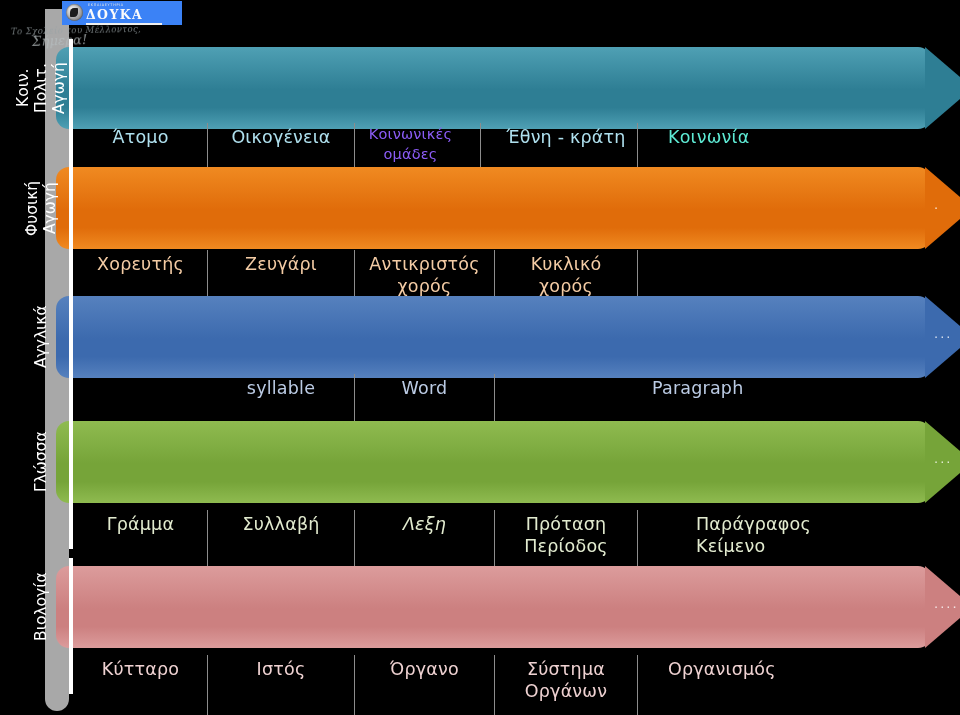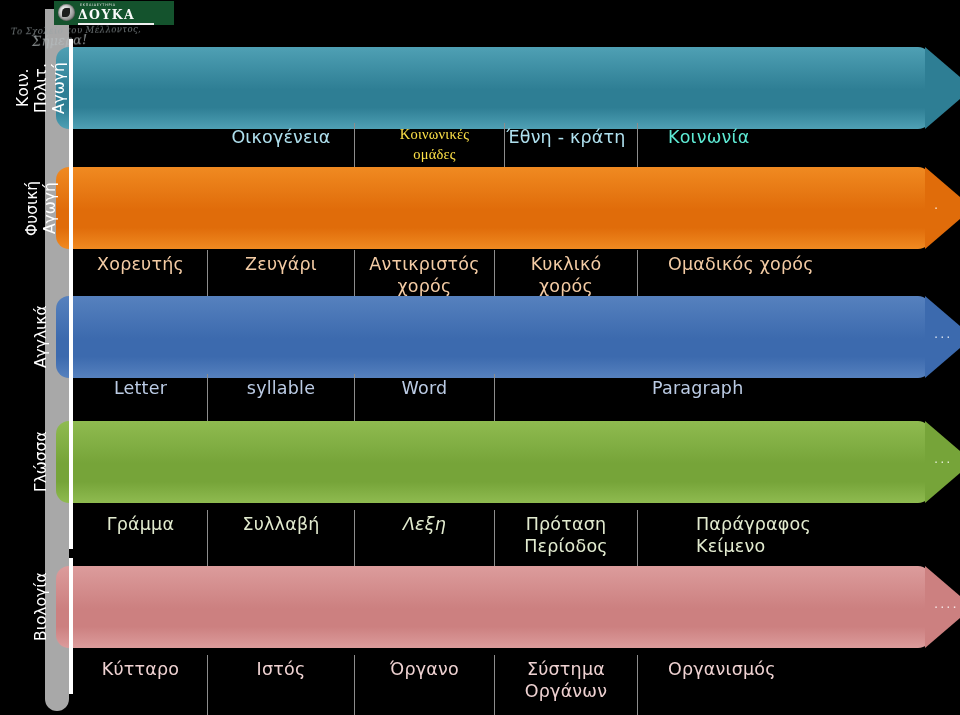--- a/index.html
+++ b/index.html
@@ -22,25 +22,25 @@
   
   .logo-wrap {
     position: absolute;
     left: 46px;
     top: 0px;
     width: 130px;
     height: 46px;
   }
   .logo-badge {
     position: absolute;
-    left: 8px;
+    left: 16px;
     top: 1px;
     width: 120px;
     height: 24px;
-    background: #14532d;
+    background: #3b82f6;
   }
   .logo-mark {
     position: absolute;
     left: 4px;
     top: 3px;
     width: 17px;
     height: 17px;
     border-radius: 50%;
     background: radial-gradient(circle at 32% 30%, #f2f2f2 0%, #b9b9b9 45%, #6d6d6d 100%);
     box-shadow: inset 0 0 2px #222;
@@ -226,22 +226,23 @@
       <div class="row">
         <div class="bar" style="top: 47px;">
           <div class="bar-body" style="background: linear-gradient(rgb(79, 160, 180) 0%, rgb(46, 126, 148) 52%, rgb(46, 126, 148) 74%, rgb(79, 160, 180) 100%);"></div>
           <div class="bar-head" style="border-left: 48px solid rgb(46, 126, 148);"></div>
           <div style="position: absolute; left: -56px; top: 0px; width: 82px; height: 82px; display: flex; align-items: center; justify-content: center; white-space: pre-line; text-align: center; line-height: 18px; font-size: 15.5px; color: rgb(255, 255, 255); writing-mode: vertical-rl; transform: rotate(180deg);">Κοιν.
 Πολιτ.
 Αγωγή</div>
         </div>
         <div class="rail-white" style="top: 39px; height: 136px;"></div>
         <div class="cells" style="top: 123px;">
+          <div class="cell sep" style="left: 0px; width: 134px; color: rgb(175, 224, 238);">Άτομο</div>
           <div class="cell sep" style="left: 134px; width: 147px; color: rgb(175, 224, 238);">Οικογένεια</div>
-          <div class="cell small sep" style="left: 291px; width: 140px; color: #fde047; font-family: Liberation Serif, serif;">Κοινωνικές
+          <div class="cell small sep" style="left: 267px; width: 140px; color: #8b5cf6;">Κοινωνικές
 ομάδες</div>
           <div class="cell sep" style="left: 421px; width: 143px; color: rgb(175, 224, 238);">Έθνη - κράτη</div>
           <div class="cell last" style="left: 564px; width: 296px; color: #5eead4;">Κοινωνία</div>
         </div>
       </div>
       <div class="row">
         <div class="bar" style="top: 167px;">
           <div class="bar-body" style="background: linear-gradient(rgb(240, 138, 33) 0%, rgb(224, 108, 10) 52%, rgb(224, 108, 10) 74%, rgb(240, 138, 33) 100%);"></div>
           <div class="bar-head" style="border-left: 48px solid rgb(224, 108, 10);"></div>
           <div class="bar-dots">·</div>
@@ -249,33 +250,31 @@
 Αγωγή</div>
         </div>
         <div class="rail-white" style="top: 159px; height: 136px;"></div>
         <div class="cells" style="top: 250px;">
           <div class="cell sep" style="left: 0px; width: 134px; color: rgb(243, 203, 164);">Χορευτής</div>
           <div class="cell sep" style="left: 134px; width: 147px; color: rgb(243, 203, 164);">Ζευγάρι</div>
           <div class="cell sep" style="left: 281px; width: 140px; color: rgb(243, 203, 164);">Αντικριστός
 χορός</div>
           <div class="cell sep" style="left: 421px; width: 143px; color: rgb(243, 203, 164);">Κυκλικό
 χορός</div>
-          <div class="cell last" style="left: 564px; width: 296px; color: rgb(243, 203, 164);">Ομαδικός χορός</div>
         </div>
       </div>
       <div class="row">
         <div class="bar" style="top: 296px;">
           <div class="bar-body" style="background: linear-gradient(rgb(86, 129, 190) 0%, rgb(60, 106, 174) 52%, rgb(60, 106, 174) 74%, rgb(86, 129, 190) 100%);"></div>
           <div class="bar-head" style="border-left: 48px solid rgb(60, 106, 174);"></div>
           <div class="bar-dots">···</div>
           <div style="position: absolute; left: -56px; top: 0px; width: 82px; height: 82px; display: flex; align-items: center; justify-content: center; white-space: pre-line; text-align: center; line-height: 18px; font-size: 15.5px; color: rgb(255, 255, 255); writing-mode: vertical-rl; transform: rotate(180deg);">Αγγλικά</div>
         </div>
         <div class="rail-white" style="top: 288px; height: 136px;"></div>
         <div class="cells" style="top: 374px;">
-          <div class="cell sep" style="left: 0px; width: 134px; color: rgb(187, 203, 228);">Letter</div>
           <div class="cell sep" style="left: 134px; width: 147px; color: rgb(187, 203, 228);">syllable</div>
           <div class="cell sep" style="left: 281px; width: 140px; color: rgb(187, 203, 228);">Word</div>
           <div class="cell last" style="left: 548px; width: 296px; color: rgb(187, 203, 228);">Paragraph</div>
         </div>
       </div>
       <div class="row">
         <div class="bar" style="top: 421px;">
           <div class="bar-body" style="background: linear-gradient(rgb(143, 187, 80) 0%, rgb(118, 164, 57) 52%, rgb(118, 164, 57) 74%, rgb(143, 187, 80) 100%);"></div>
           <div class="bar-head" style="border-left: 48px solid rgb(118, 164, 57);"></div>
           <div class="bar-dots">···</div>

